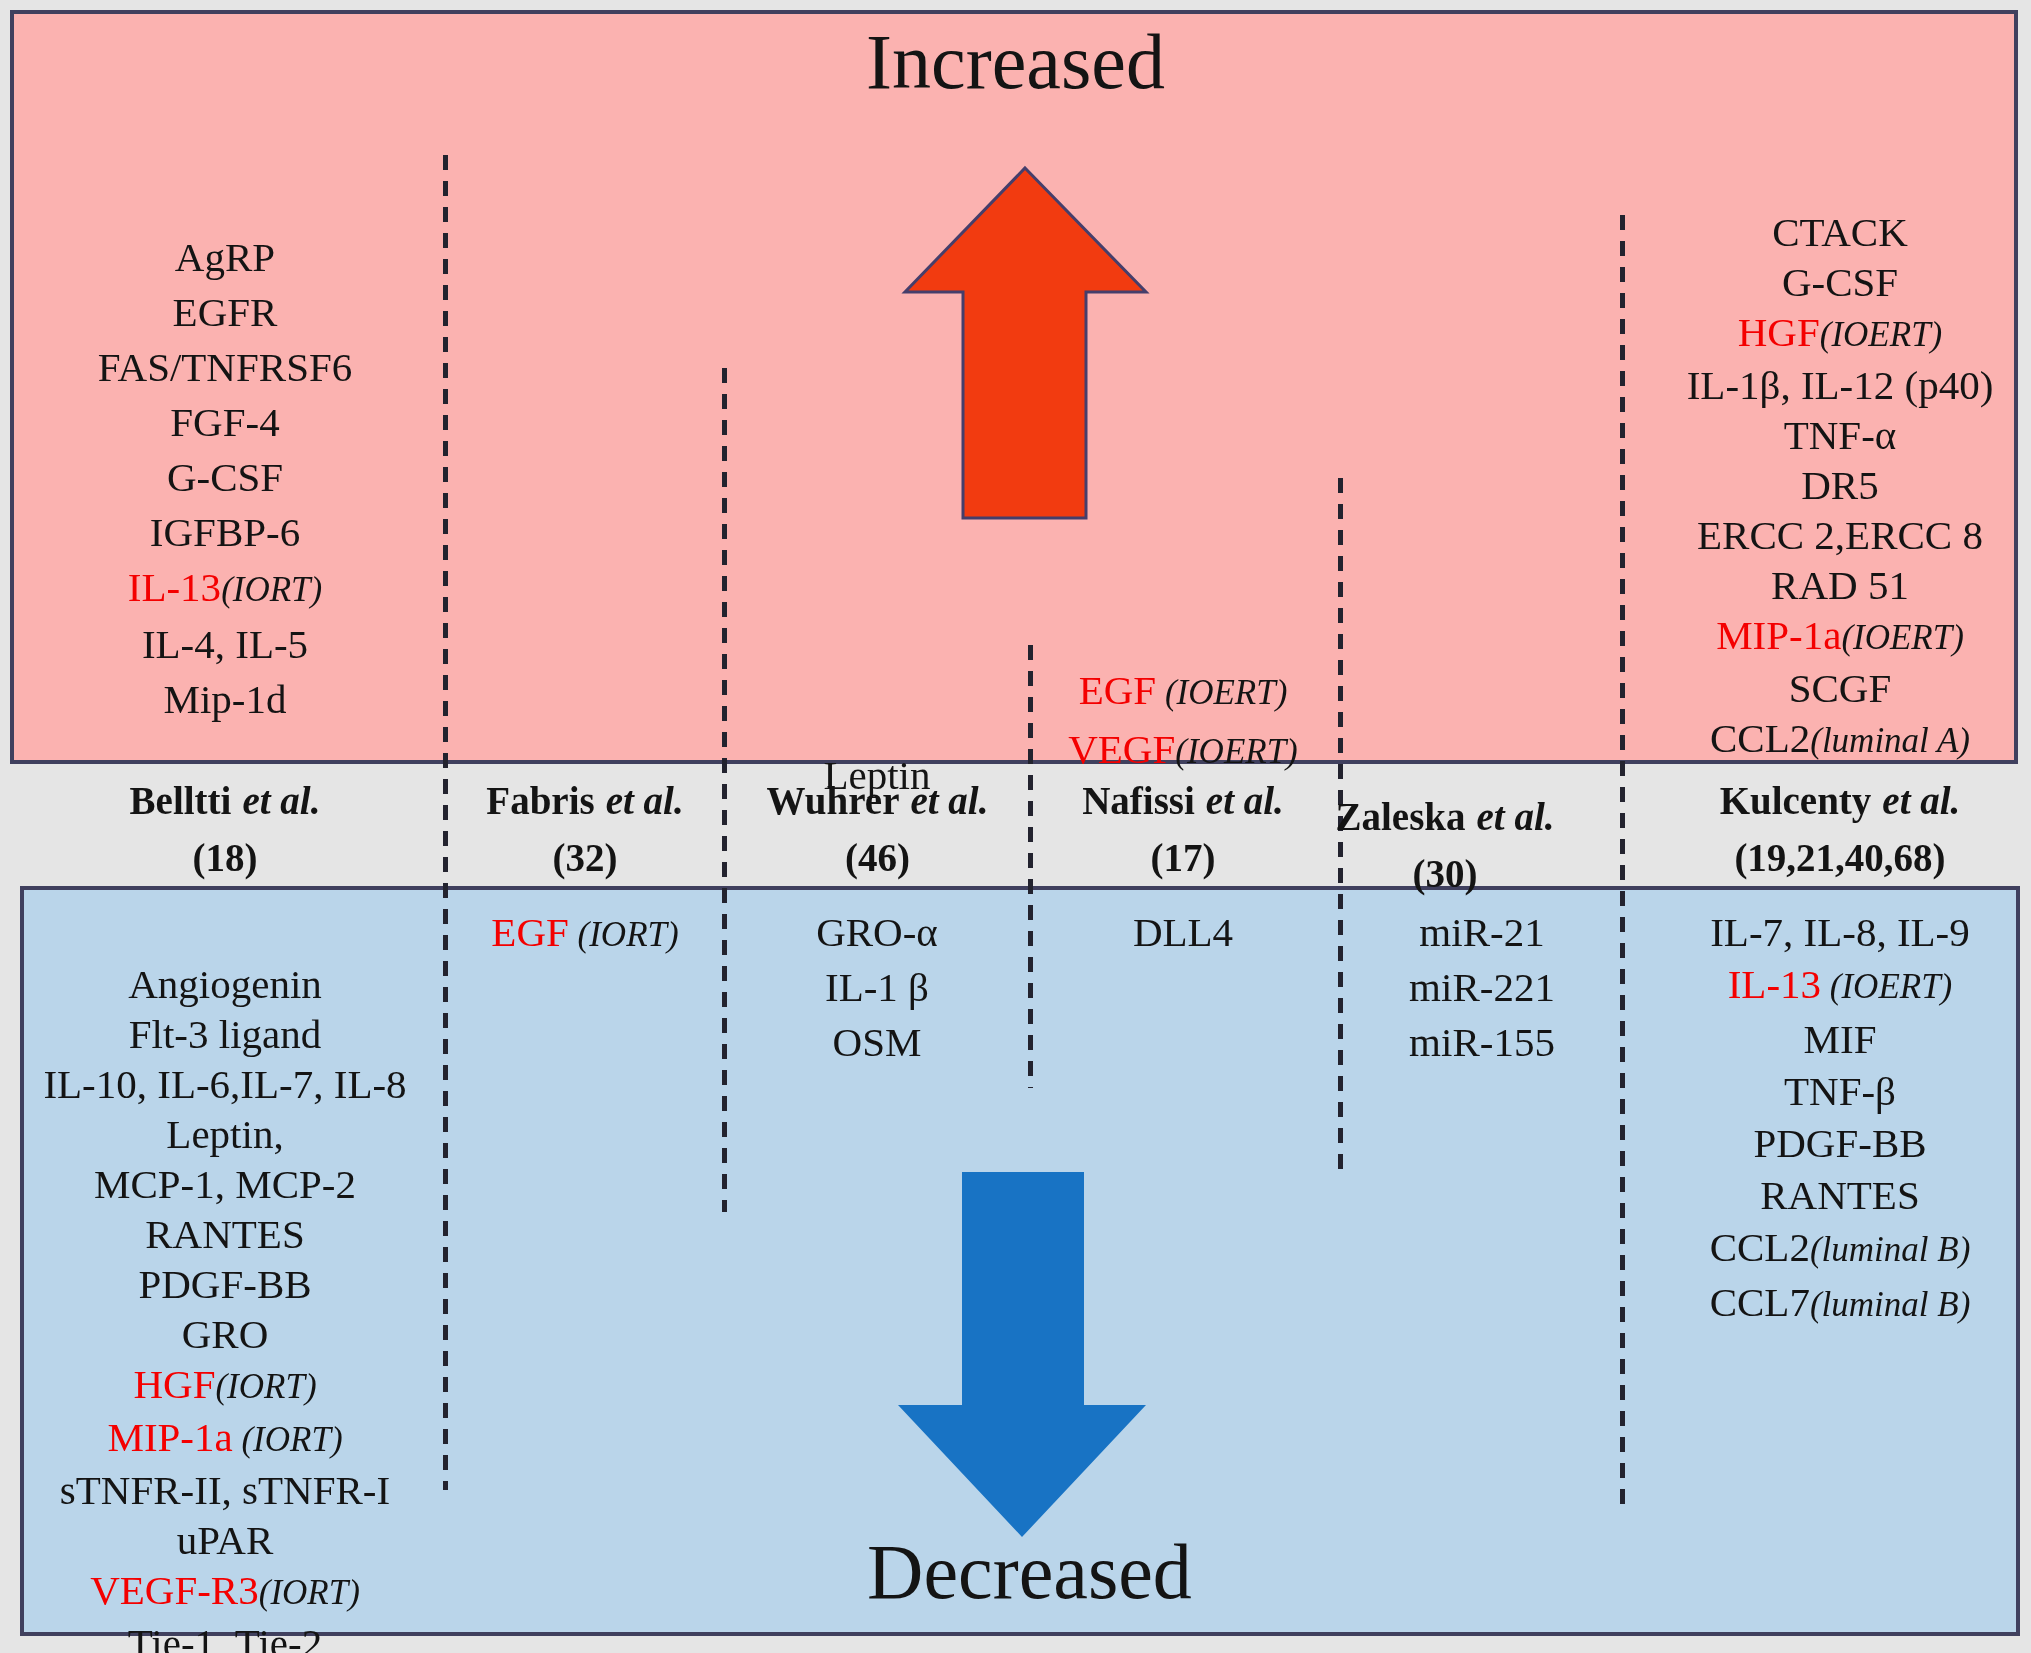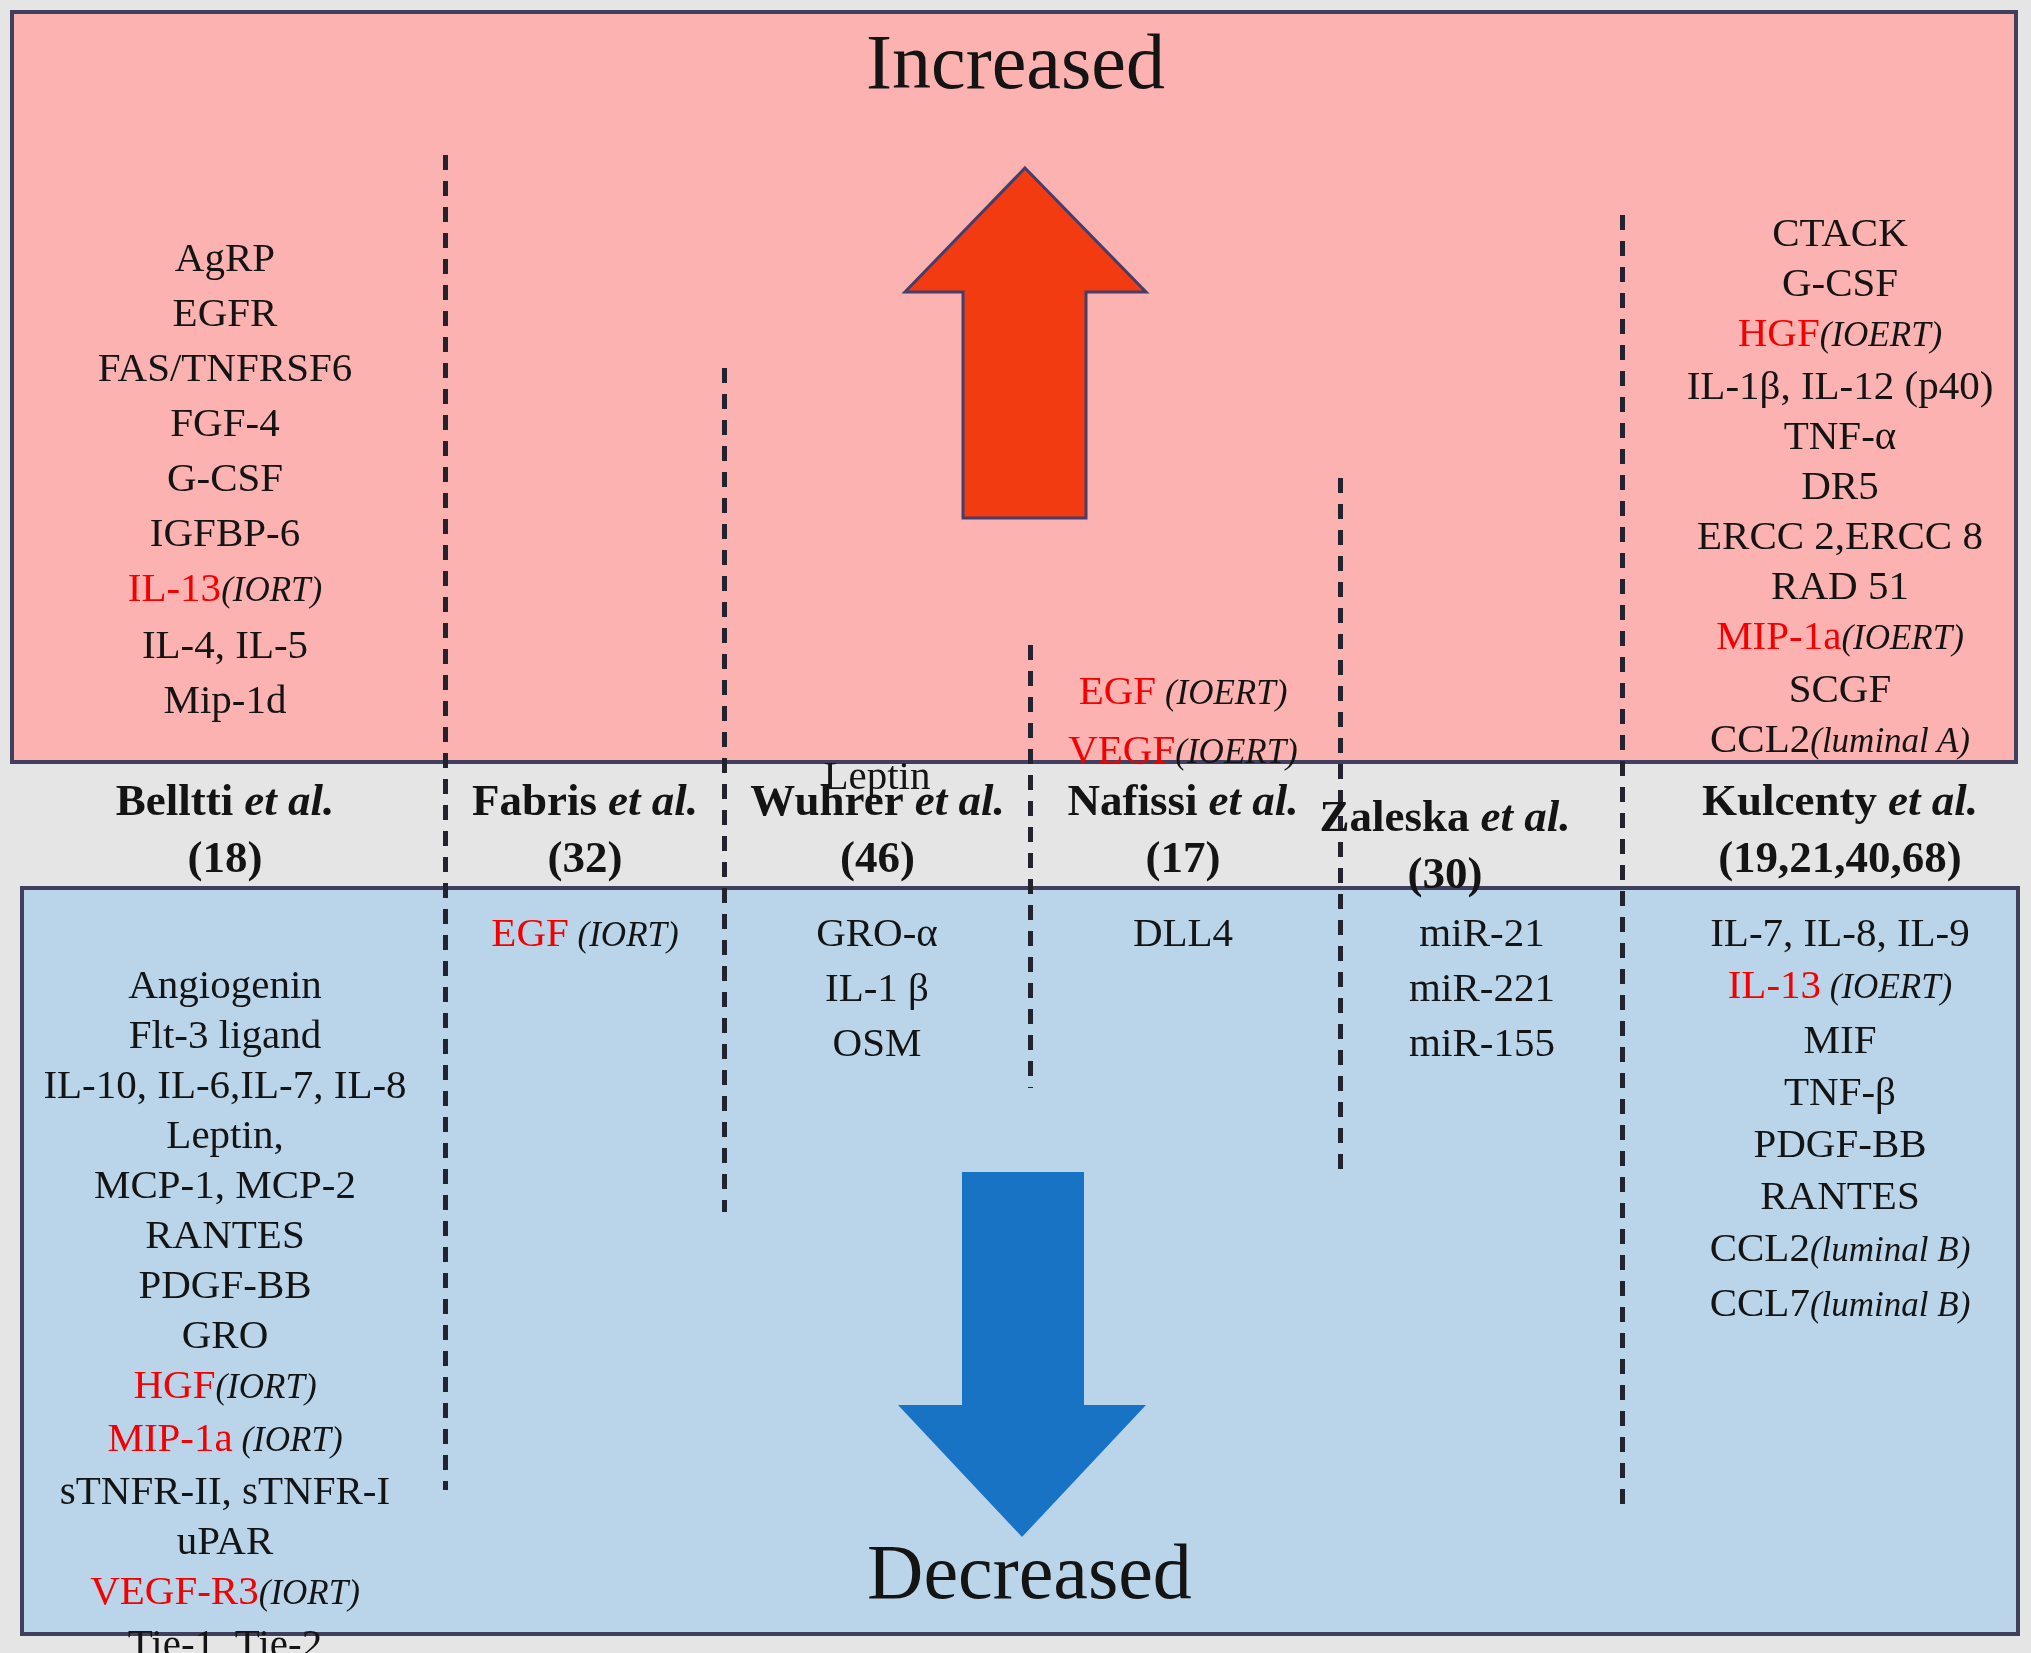--- a/index.html
+++ b/index.html
@@ -11,21 +11,21 @@
     color:#141414;
     overflow:hidden;
   }
   .panel{position:absolute;border:4px solid var(--panel-border,#40405e);box-sizing:border-box;}
   .panel.pink{left:10px;top:10px;width:2008px;height:754px;background:var(--pink-bg,#fbb2b0);}
   .panel.blue{left:20px;top:886px;width:2000px;height:750px;background:var(--blue-bg,#bad5ea);}
   .title{position:absolute;left:0;width:2031px;text-align:center;font-size:78px;line-height:80px;}
   .title.inc{top:22px;}
   .title.dec{top:1532px;padding-left:14px;}
   .vd{position:absolute;width:5px;background:repeating-linear-gradient(to bottom,#23232f 0 15px,transparent 15px 26px);}
-  .shead{position:absolute;top:772px;text-align:center;font-weight:bold;font-size:45px;line-height:57px;}
+  .shead{position:absolute;top:772px;text-align:center;font-weight:bold;font-size:39px;line-height:57px;}
   .shead .etal{font-style:italic;margin-left:11px;}
   .col{position:absolute;font-size:41px;}
   .col .row{white-space:nowrap;text-align:center;}
   .red{color:var(--red-text,#f40000);}
   .note{font-style:italic;font-size:35px;}
   svg{position:absolute;}
   .up-poly{fill:var(--up-arrow-fill,#f23b10);stroke:var(--up-arrow-stroke,#453e6b);stroke-width:3;}
   .down-poly{fill:var(--down-arrow-fill,#1873c4);}
 </style>
 </head>

